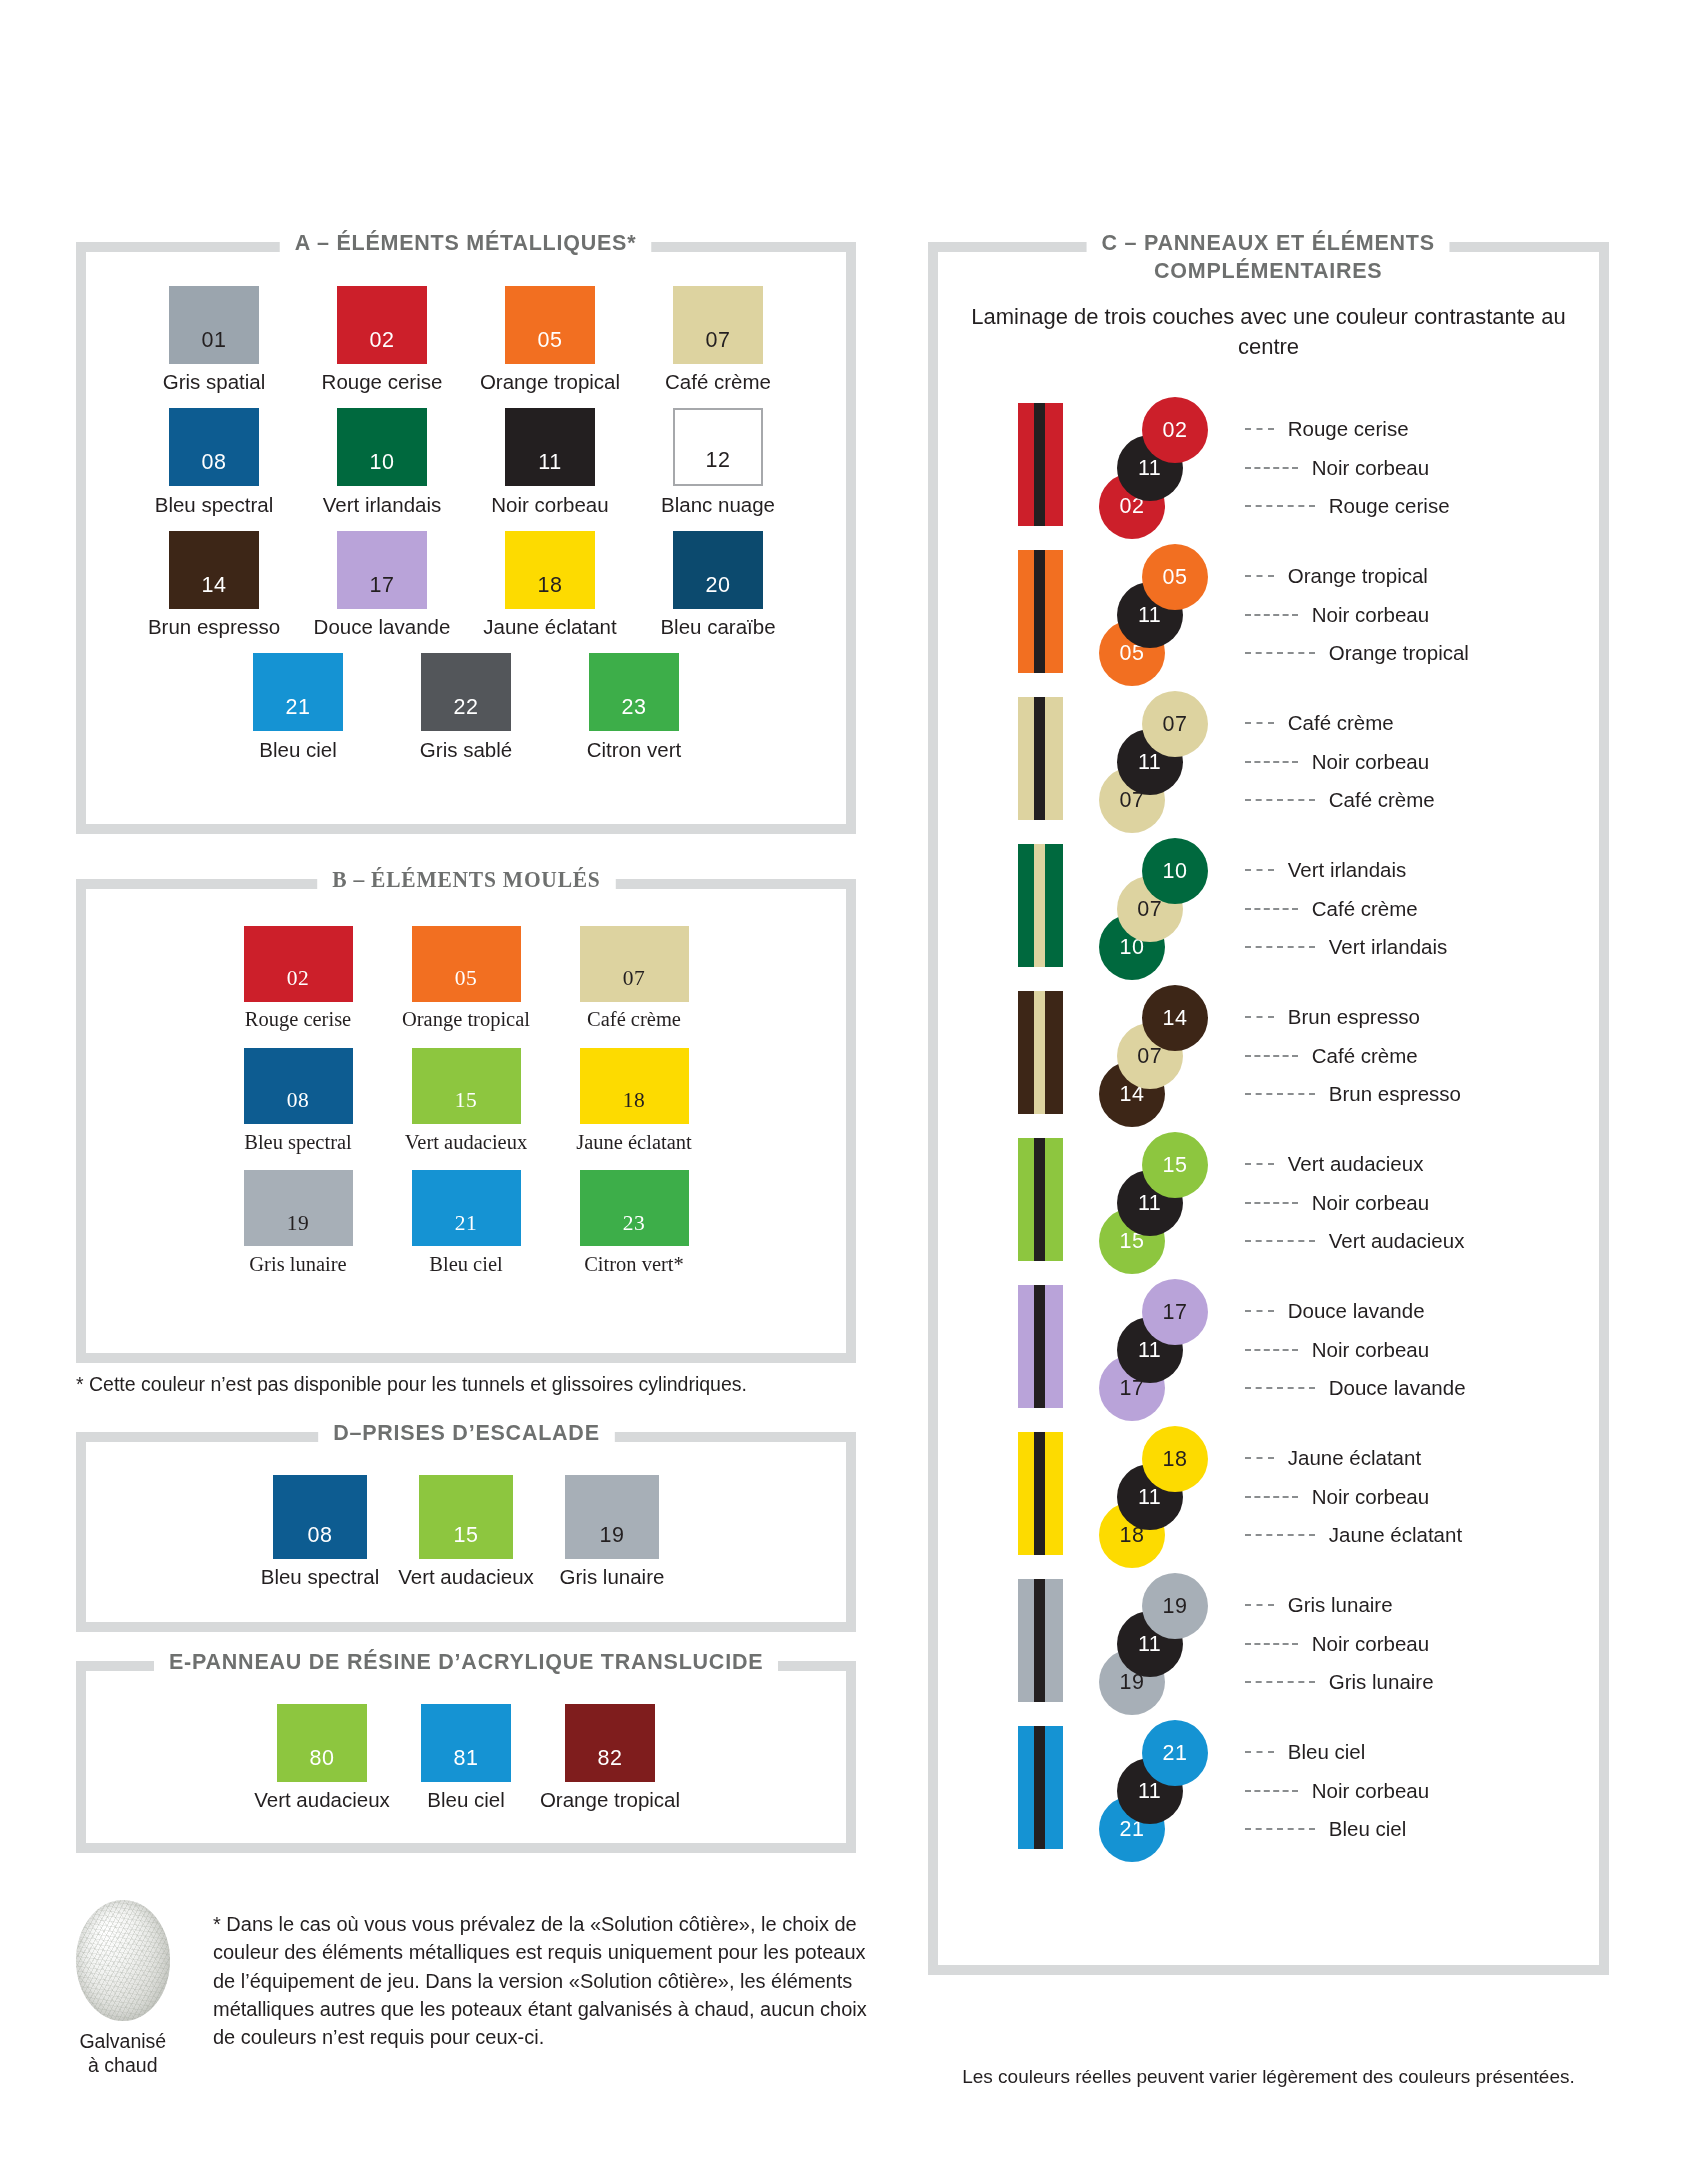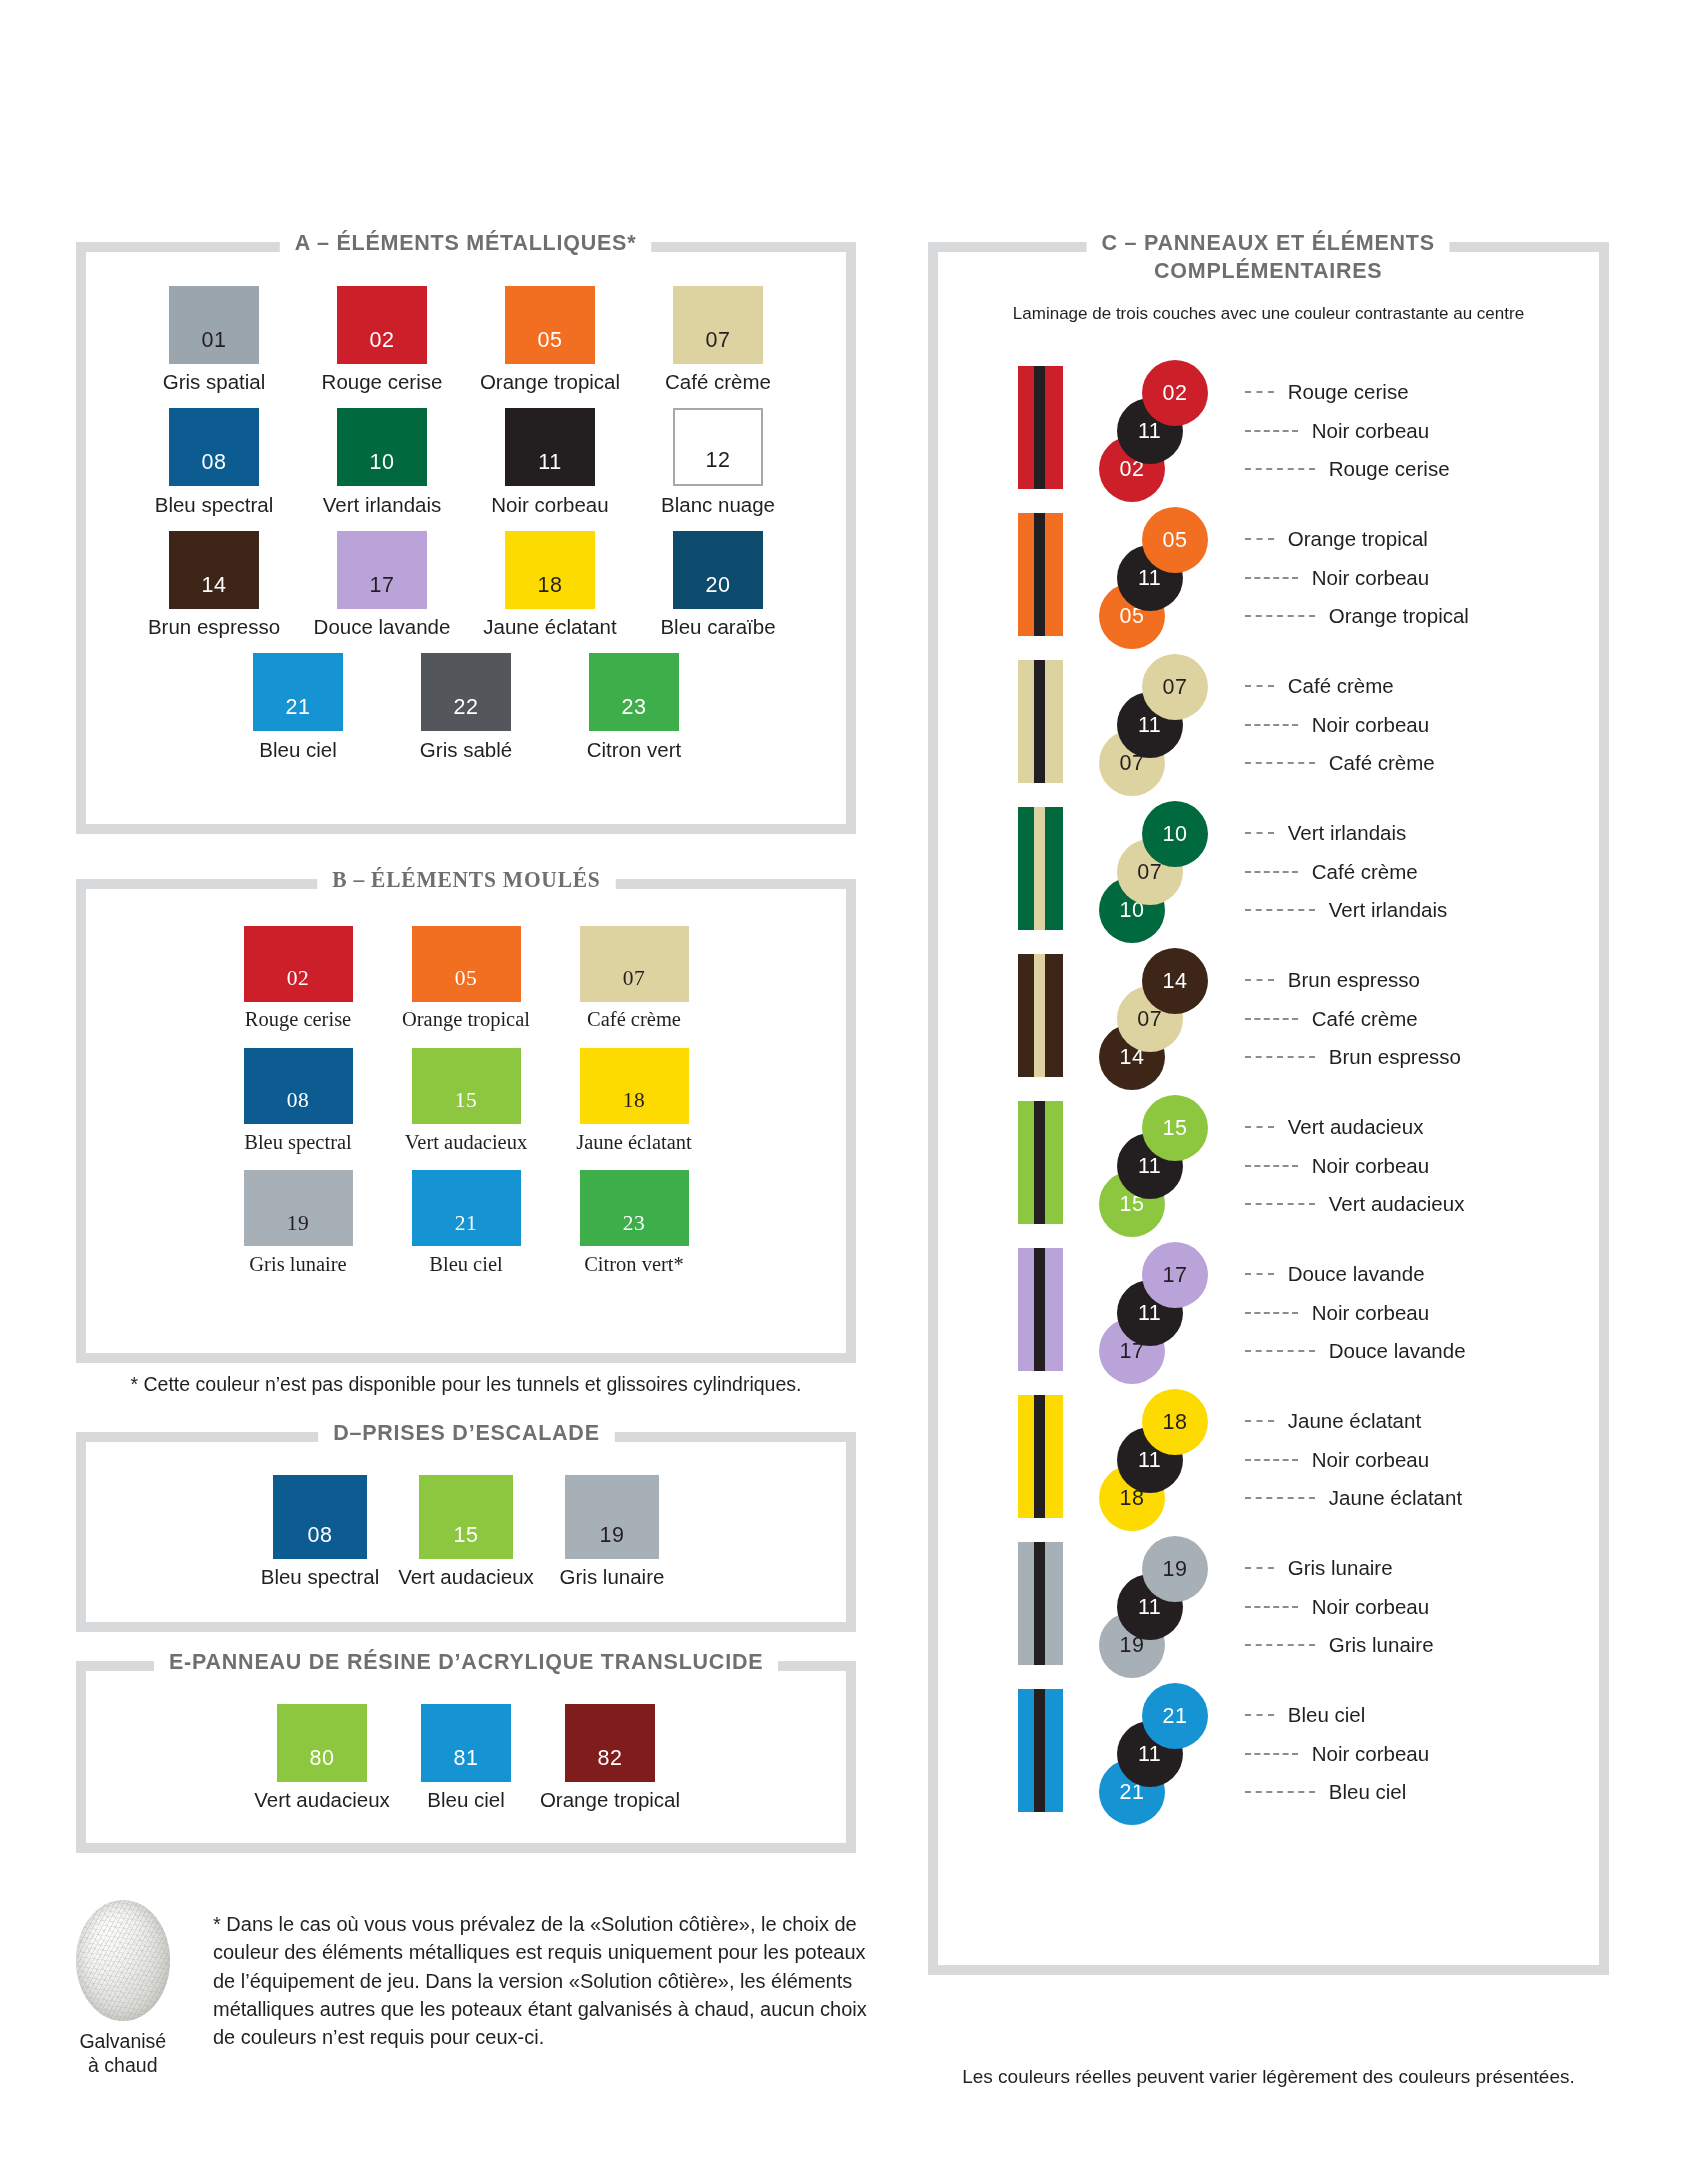--- a/index.html
+++ b/index.html
@@ -104,21 +104,21 @@
     text-align: center; font-size: 19.5px; line-height: 1.25; color: #231f20;
   }
   #galv-text {
     position: absolute; left: 137px; top: 9.8px; width: 663px;
     font-size: 20px; line-height: 1.42; color: #231f20;
   }
 
   
   #secC { left: 928px; top: 229px; width: 681px; height: 1746px; }
   #c-sub {
-    text-align: center; font-size: 17px; line-height: 1.38;
+    text-align: center; font-size: 22px; line-height: 1.38;
     color: #231f20; margin-top: 60px;
   }
   #c-rows { margin-top: 33px; }
   .crow { position: relative; height: 147px; }
   .bar { position: absolute; left: 56px; top: 7.8px; width: 45px; height: 123px; }
   .bar i { position: absolute; top: 0; bottom: 0; display: block; }
   .bar .e1 { left: 0; width: 15.6px; }
   .bar .mid { left: 15.6px; width: 11.7px; }
   .bar .e2 { left: 27px; width: 17.6px; }
   .circles { position: absolute; left: 137px; top: 0; width: 137px; height: 147px; }
@@ -311,21 +311,21 @@
           <div class="cell">
             <div class="sw" style="background: rgb(61, 174, 73); color: rgb(255, 255, 255);">
               <span>23</span>
             </div>
             <div class="cname">Citron vert*</div>
           </div>
         </div>
     </div>
   </div>
 
-  <div class="footnote" style="left:76px; top:1373px; width:780px;text-align:center;">* Cette couleur n’est pas disponible pour les tunnels et glissoires cylindriques.</div>
+  <div class="footnote" style="left:76px; top:1373px; width:780px;">* Cette couleur n’est pas disponible pour les tunnels et glissoires cylindriques.</div>
 
   <div class="section" id="secD" style="left:76px; top:1419px; width:780px; height:213px;">
     <div class="frame"></div>
     <div class="sec-title">
       <span>D–PRISES D’ESCALADE</span>
     </div>
     <div class="sec-body" style="padding-top:43px;">
       <div class="grid" id="gridD">
           <div class="cell">
             <div class="sw" style="background: rgb(13, 92, 145); color: rgb(255, 255, 255);">

